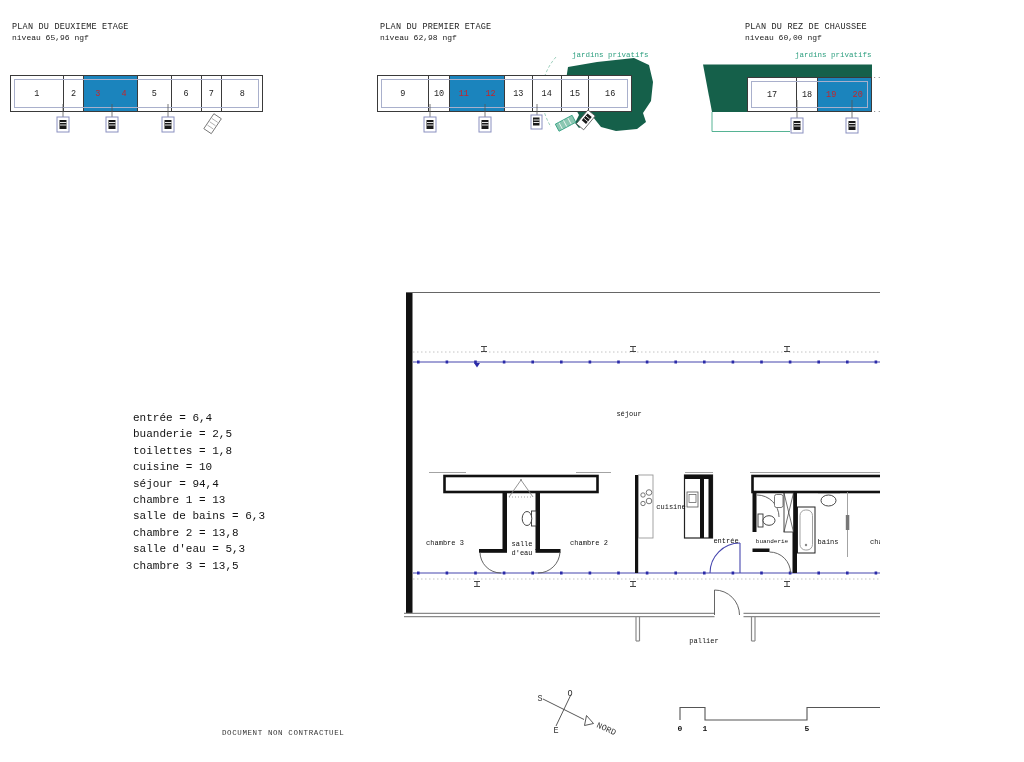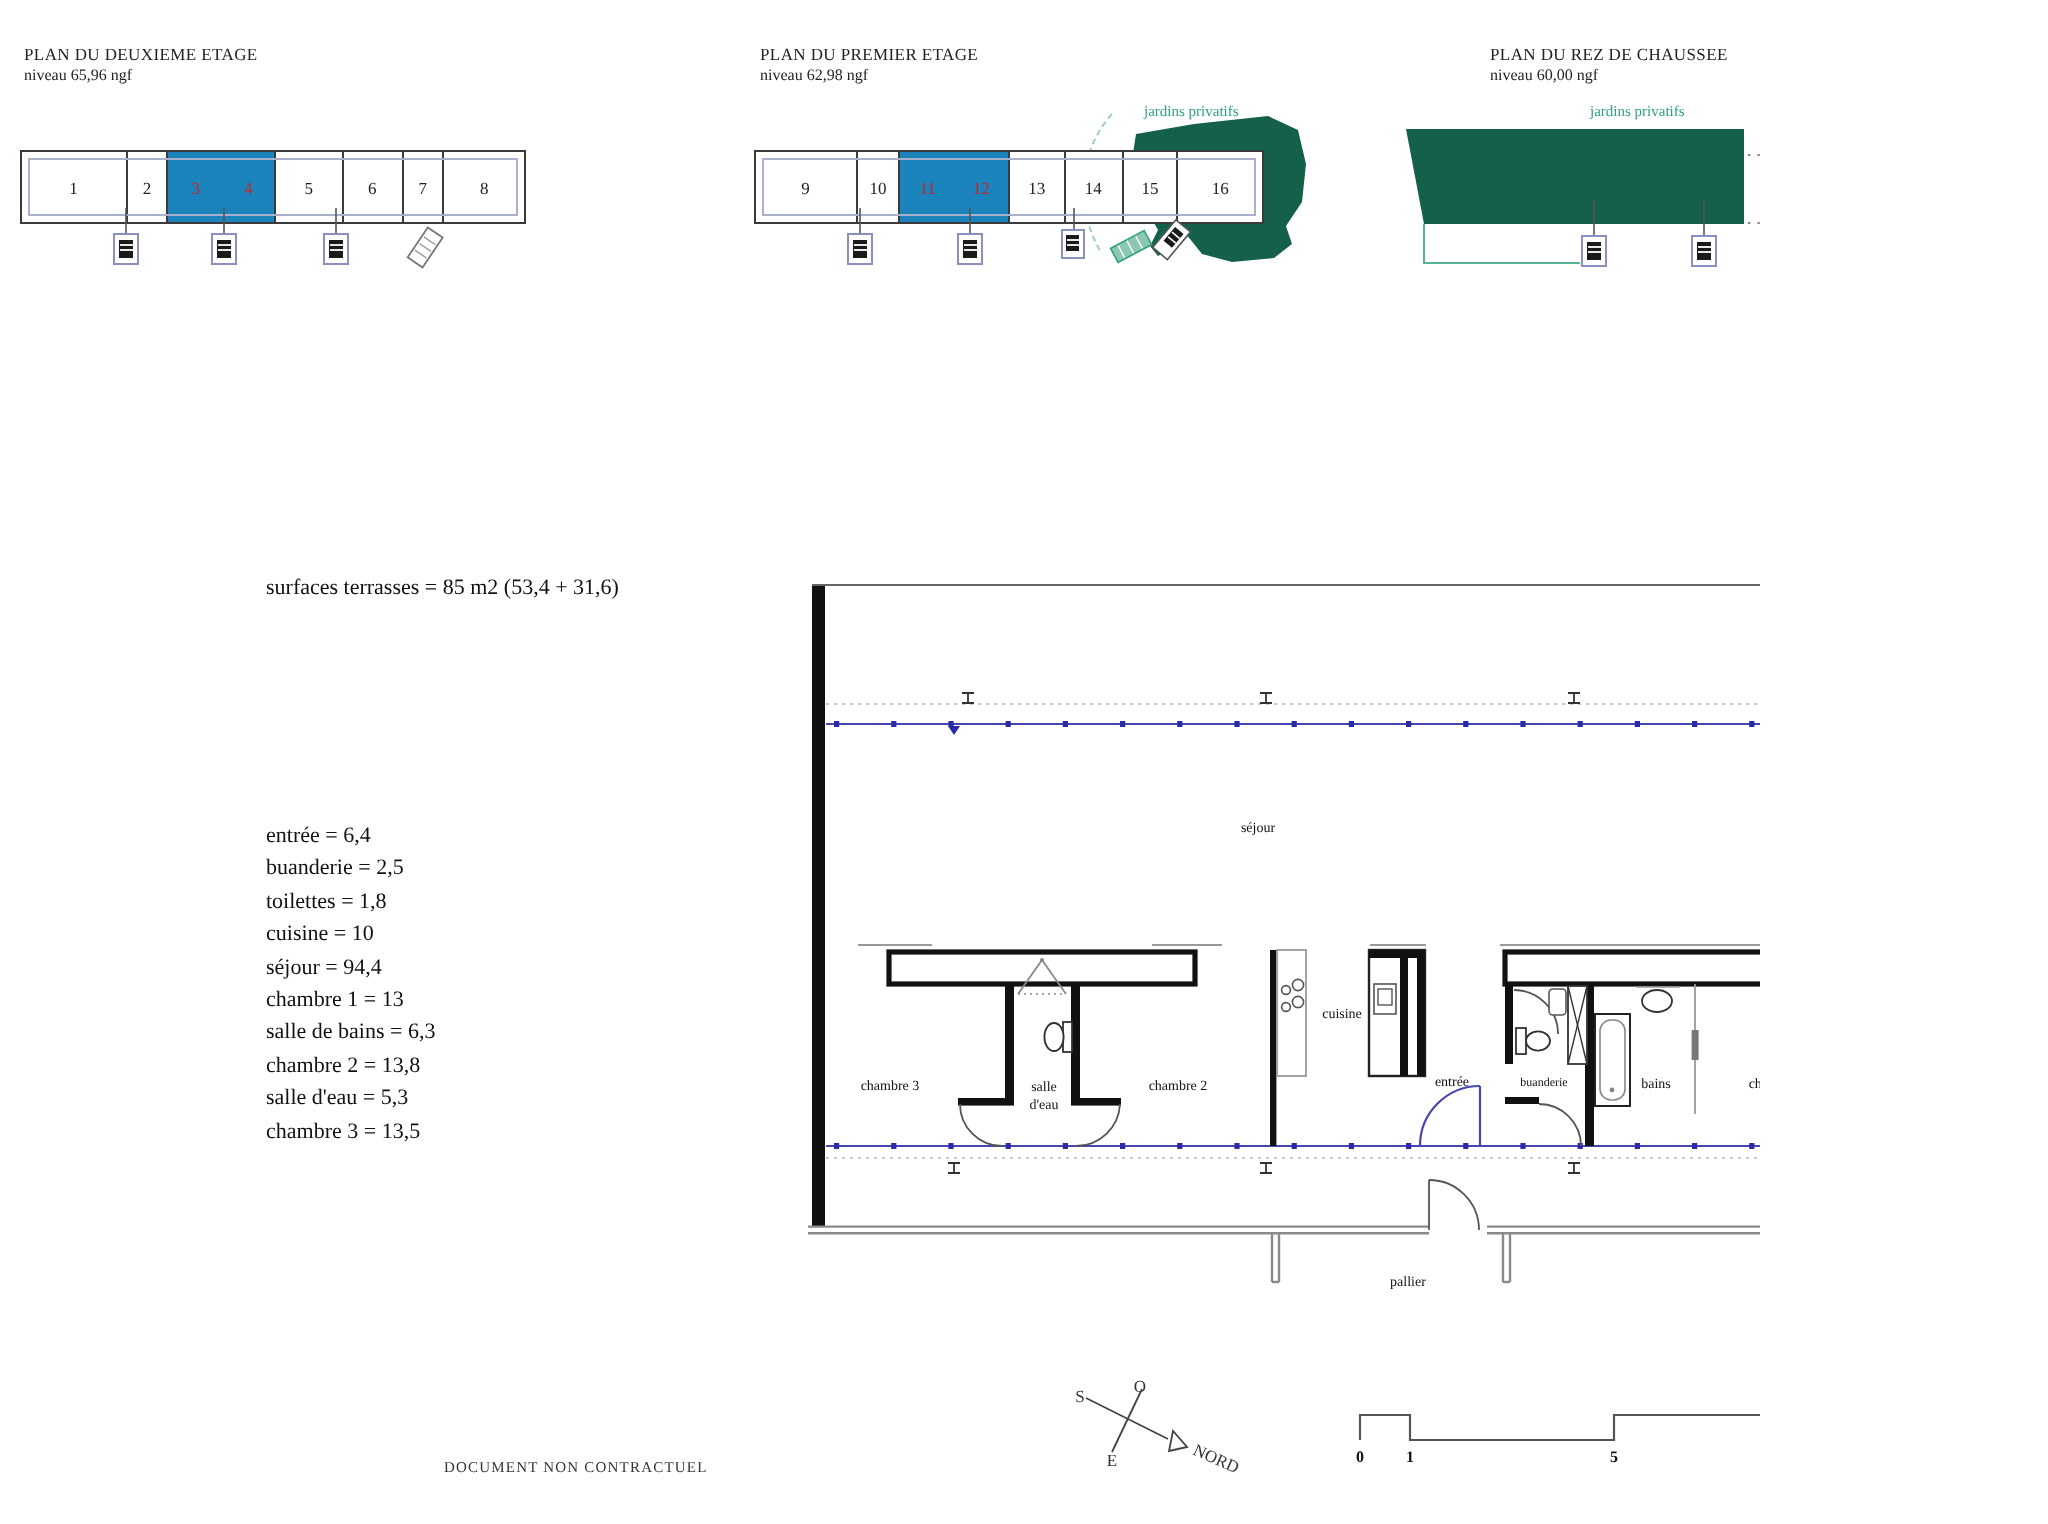--- a/index.html
+++ b/index.html
@@ -1,17 +1,17 @@
 <!DOCTYPE html>
 <html><head>
 <meta charset="utf-8">
 <style>
   html,body{margin:0;padding:0;background:#fff;}
   #page{position:relative;width:880px;height:762px;background:#fff;overflow:hidden;
-        font-family:Liberation Serif, serif;color:#1a1a1a;}
+        font-family:Liberation Mono, monospace;color:#1a1a1a;}
   .abs{position:absolute;}
   .plan-title{font-size:8.5px;letter-spacing:.2px;color:#222;white-space:nowrap;}
   .plan-level{font-size:8px;color:#222;white-space:nowrap;}
   .garden-label{font-size:7.5px;color:#2fa080;white-space:nowrap;}
   .bar{position:absolute;display:flex;border:1px solid #3a3a3a;background:#fff;box-sizing:border-box;z-index:2;}
   .bar .inset{position:absolute;inset:3px;border:1px solid #a9b0cc;pointer-events:none;}
   .cell{border-right:1px solid #3a3a3a;display:flex;align-items:center;justify-content:center;
         font-size:8.5px;color:#222;box-sizing:border-box;}
   .cell.last{border-right:none;}
   .cell.hl{background:#1b84bd;color:#c1272d;}
@@ -137,20 +137,27 @@
   </svg>
 
   <div class="abs plan-title" style="left:745px;top:22px">PLAN DU REZ DE CHAUSSEE</div>
   <div class="abs plan-level" style="left:745px;top:33px">niveau 60,00 ngf</div>
   <div class="abs garden-label" style="left:795px;top:51px">jardins privatifs</div>
 
   <svg style="left:700px;top:20px;z-index:1" width="324" height="135" viewBox="700 20 324 135">
     <polygon fill="#15604a" points="703,64.5 872,64.5 872,112 712,112"></polygon>
   </svg>
 
+  <div class="bar" style="left:747px;top:77px;width:125px;height:35px">
+    <div class="inset"></div>
+    <div class="cell" style="width:50px">17</div>
+    <div class="cell" style="width:21px">18</div>
+    <div class="cell hl hl-l" style="width:27px">19</div>
+    <div class="cell hl last" style="width:27px">20</div>
+  </div>
 
   <svg style="left:700px;top:20px;z-index:3" width="324" height="140" viewBox="700 20 324 140">
     <g stroke="#888" stroke-width="0.9" fill="none">
       <line x1="874" y1="77.5" x2="1014" y2="77.5" stroke-dasharray="1.2,3.5"></line>
       <line x1="874" y1="111.5" x2="1014" y2="111.5" stroke-dasharray="1.2,3.5"></line>
       <line x1="886" y1="94" x2="1012" y2="94" stroke-dasharray="1,16"></line>
       <line x1="1013" y1="78" x2="1013" y2="111" stroke-dasharray="1.2,4"></line>
     </g>
     <polyline points="712,112 712,131.5 790,131.5" fill="none" stroke="#56b394" stroke-width="1"></polyline>
     <g fill="none" stroke="#2fa080" stroke-width="1.1">
@@ -183,21 +190,20 @@
     </g>
     <g>
       <rect x="900" y="112" width="9" height="14" fill="#fff" stroke="#8a90c0"></rect>
       <rect x="902" y="114.5" width="5" height="8" fill="#1a1a1a"></rect>
       <line x1="902.5" y1="117" x2="906.5" y2="117" stroke="#fff" stroke-width="0.8"></line>
       <line x1="902.5" y1="119.5" x2="906.5" y2="119.5" stroke="#fff" stroke-width="0.8"></line>
     </g>
   </svg>
 
   <div class="abs" style="left:133px;top:286px">
-    <div class="summary-line">surfaces terrasses = 85 m2 (53,4 + 31,6)</div>
   </div>
 
 
   <div class="abs" style="left:133px;top:410px">
     <div class="room-line">entrée = 6,4</div>
     <div class="room-line">buanderie = 2,5</div>
     <div class="room-line">toilettes = 1,8</div>
     <div class="room-line">cuisine = 10</div>
     <div class="room-line">séjour = 94,4</div>
     <div class="room-line">chambre 1 = 13</div>

